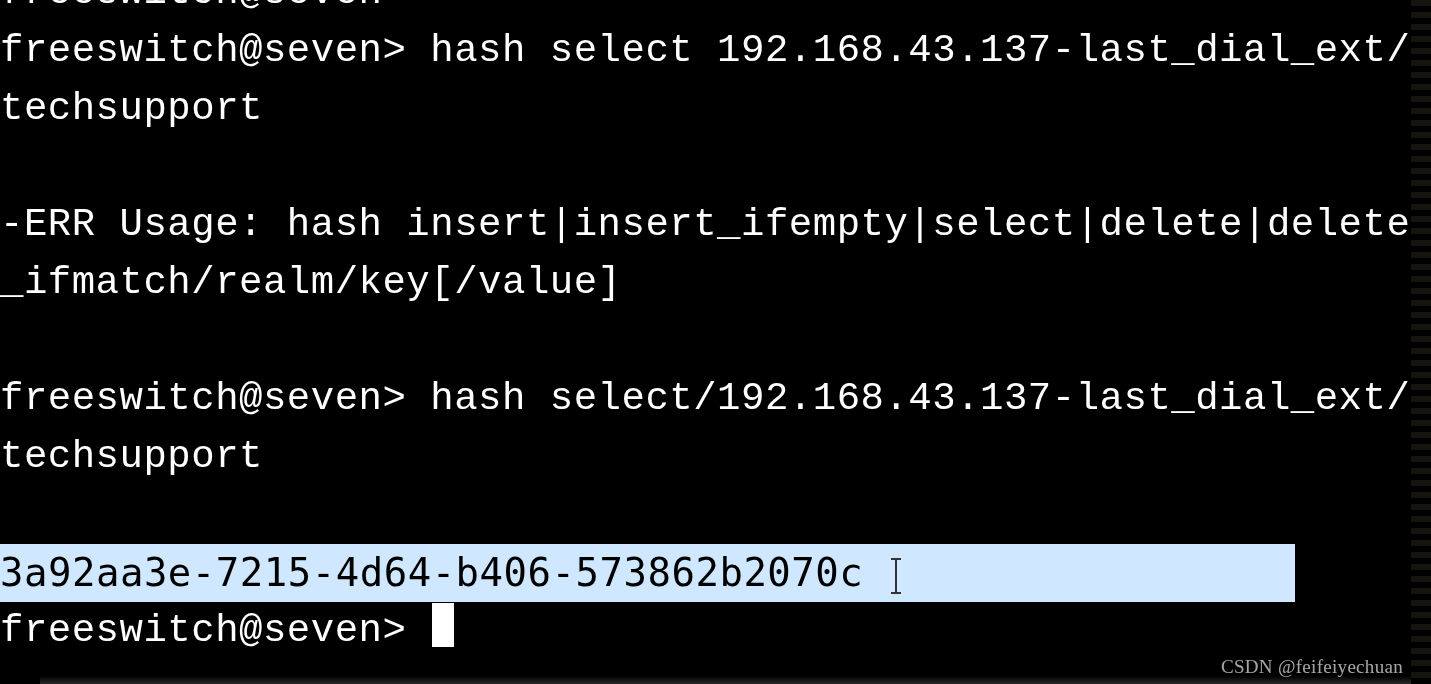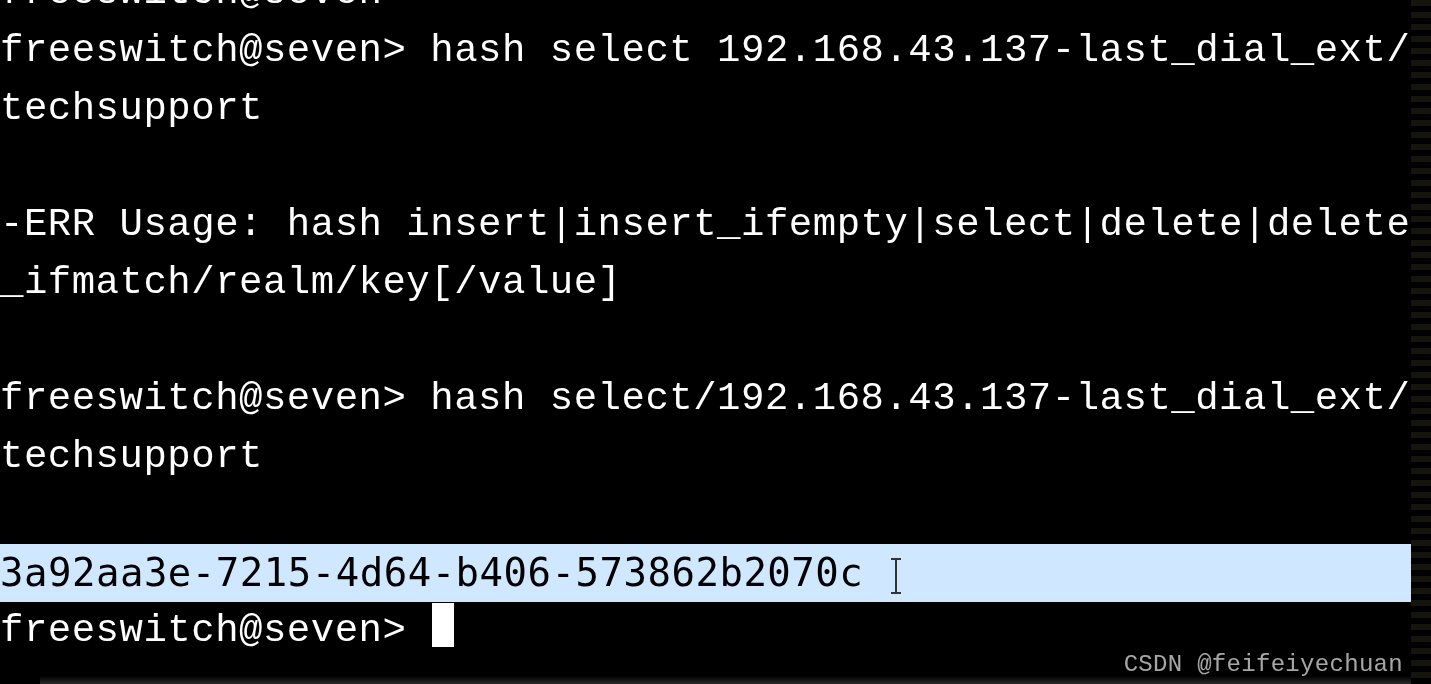--- a/index.html
+++ b/index.html
@@ -25,21 +25,21 @@
     position: relative;
   }
   .term-line {
     display: block;
     font-family: Liberation Mono, monospace;
   }
   .highlighted {
     background: #cfe8ff;
     color: #000;
     display: block;
-    width: 1411px;
+    width: 1295px;
     min-height: 58px;
   }
   .right-strip {
     position: absolute;
     top: 0;
     right: 0;
     width: 20px;
     height: 684px;
     background: repeating-linear-gradient(
       to bottom,
@@ -84,22 +84,22 @@
     width: 22px;
     height: 44px;
     background: #fff;
     vertical-align: -6px;
     margin-left: 2px;
   }
   .watermark {
     position: absolute;
     bottom: 6px;
     right: 28px;
-    font-family: Liberation Mono, monospace;
-    font-size: 24px;
+    font-family: Liberation Serif, serif;
+    font-size: 19px;
     color: rgba(255,255,255,0.65);
     letter-spacing: 0.3px;
     z-index: 5;
   }
   .cut-top {
     margin-top: -36px;
     display: block;
   }
   .bottom-bar {
     position: absolute;

